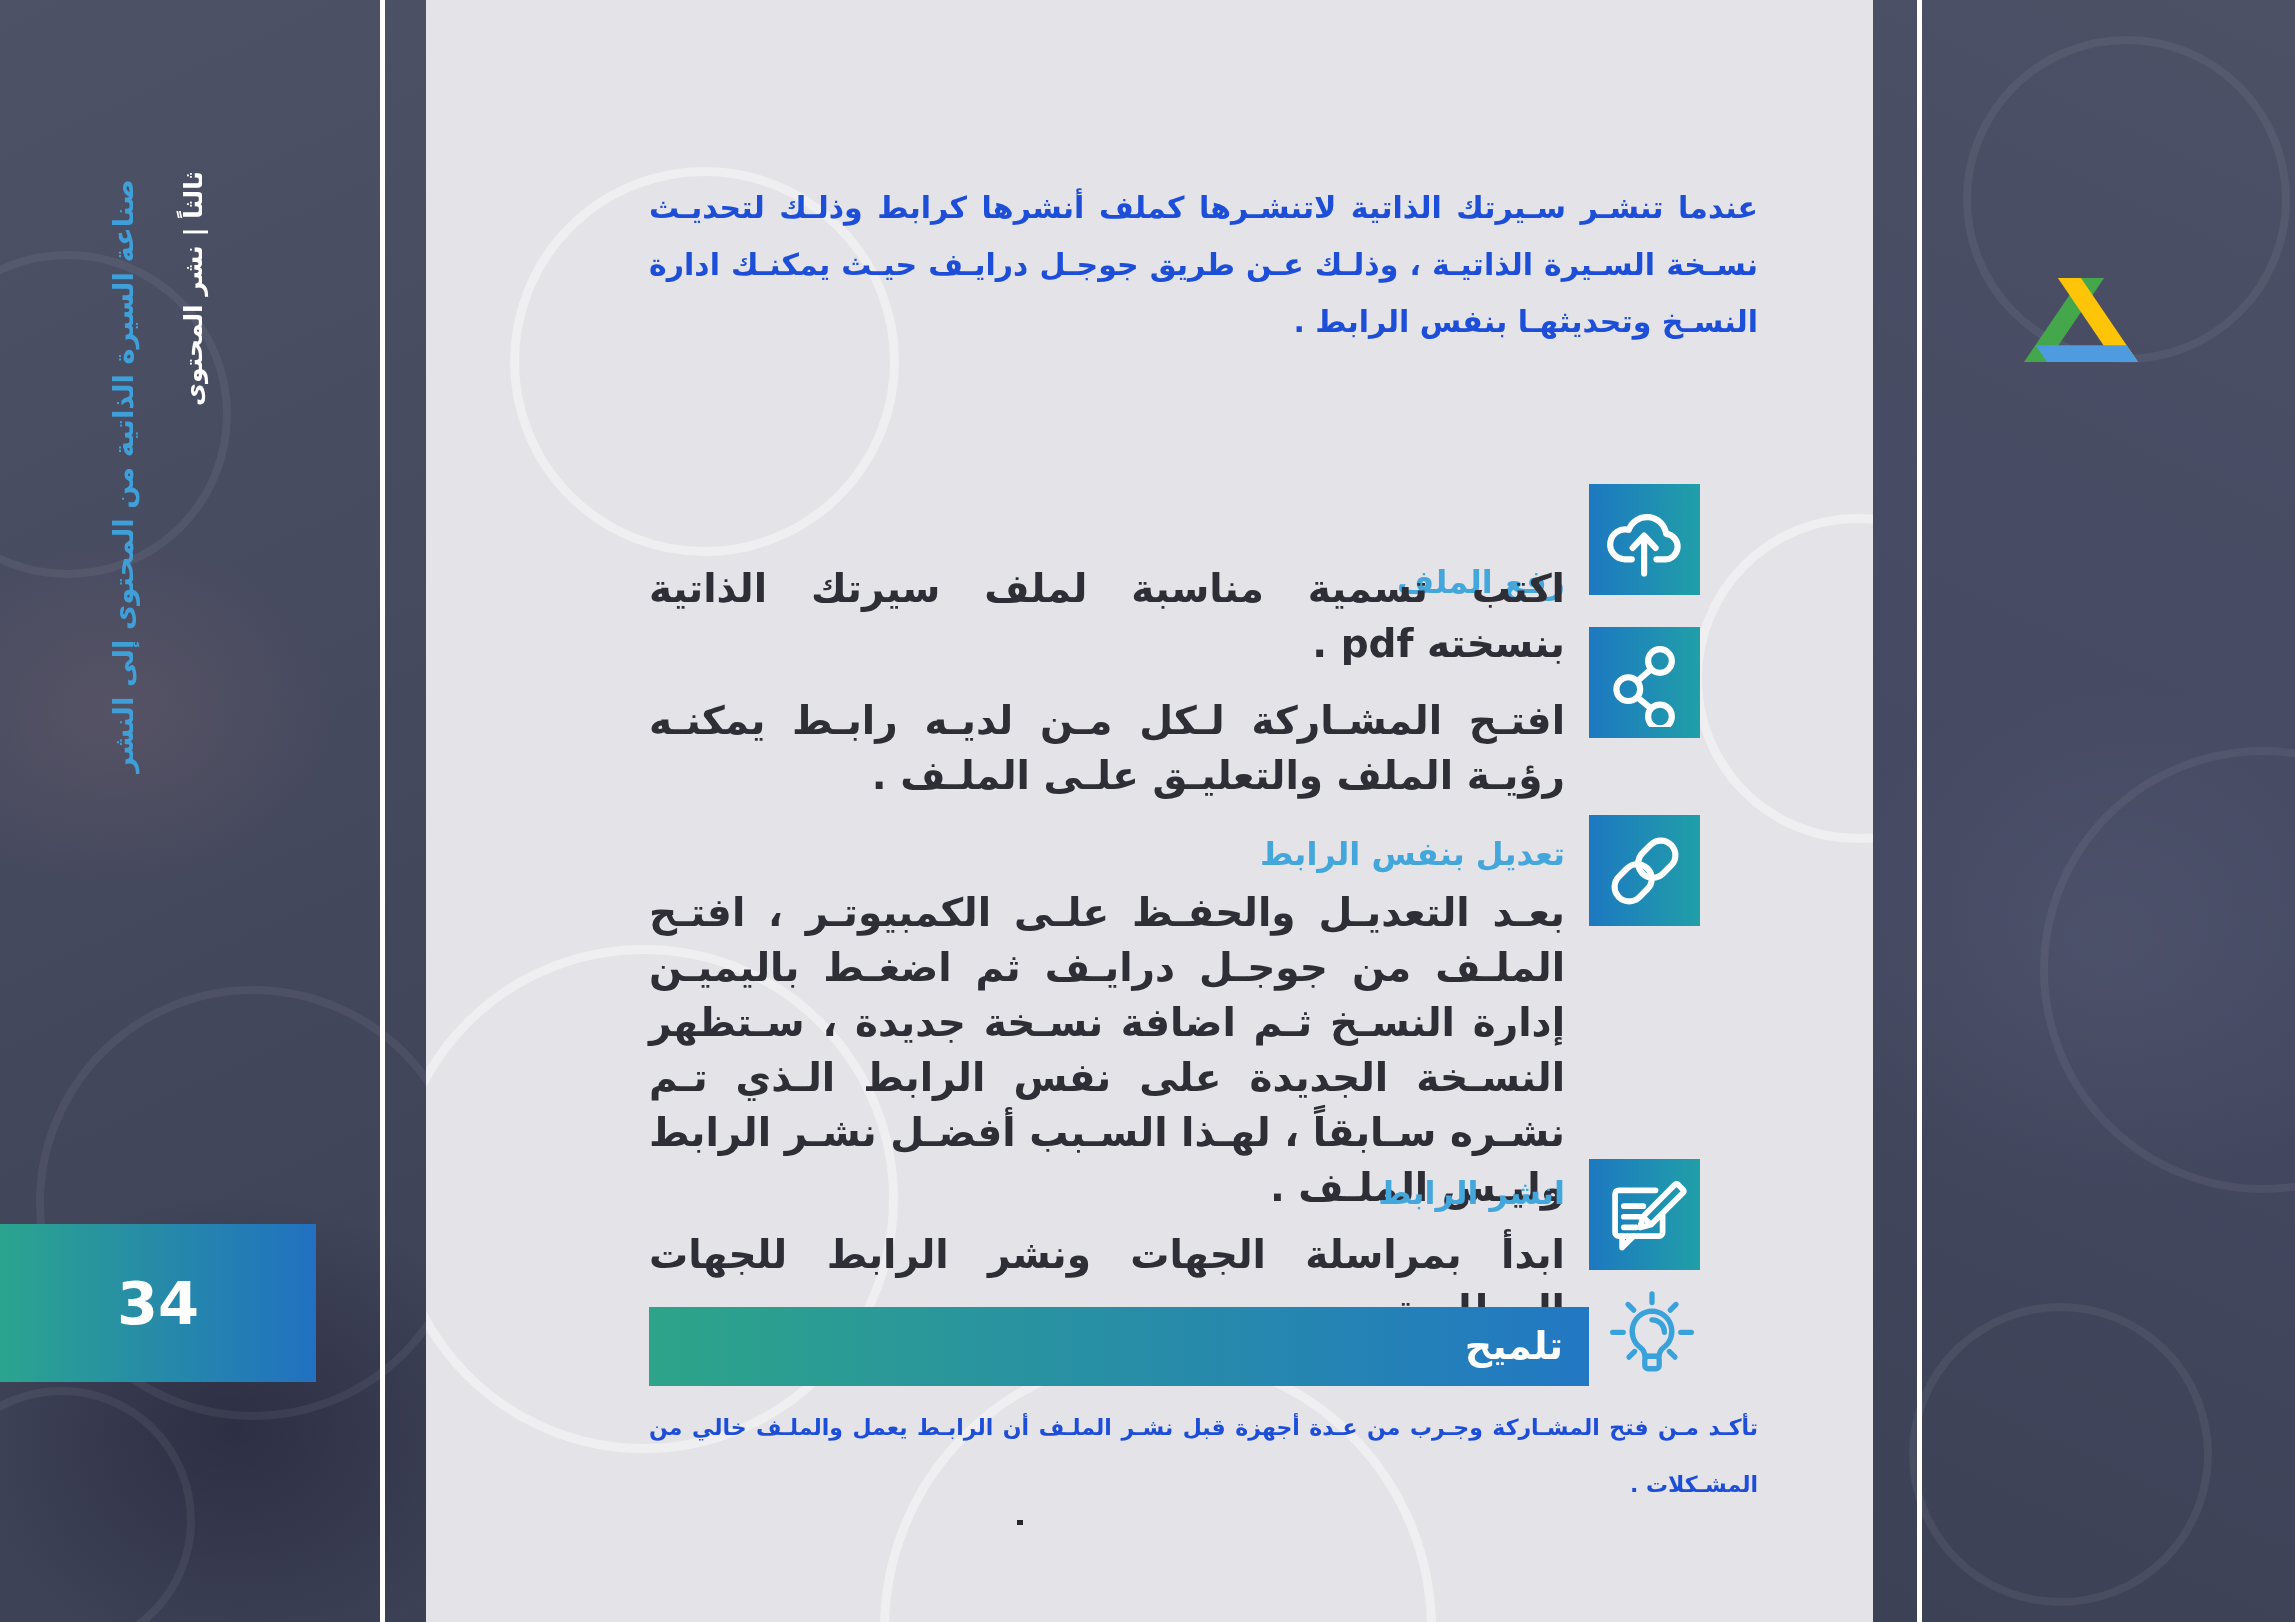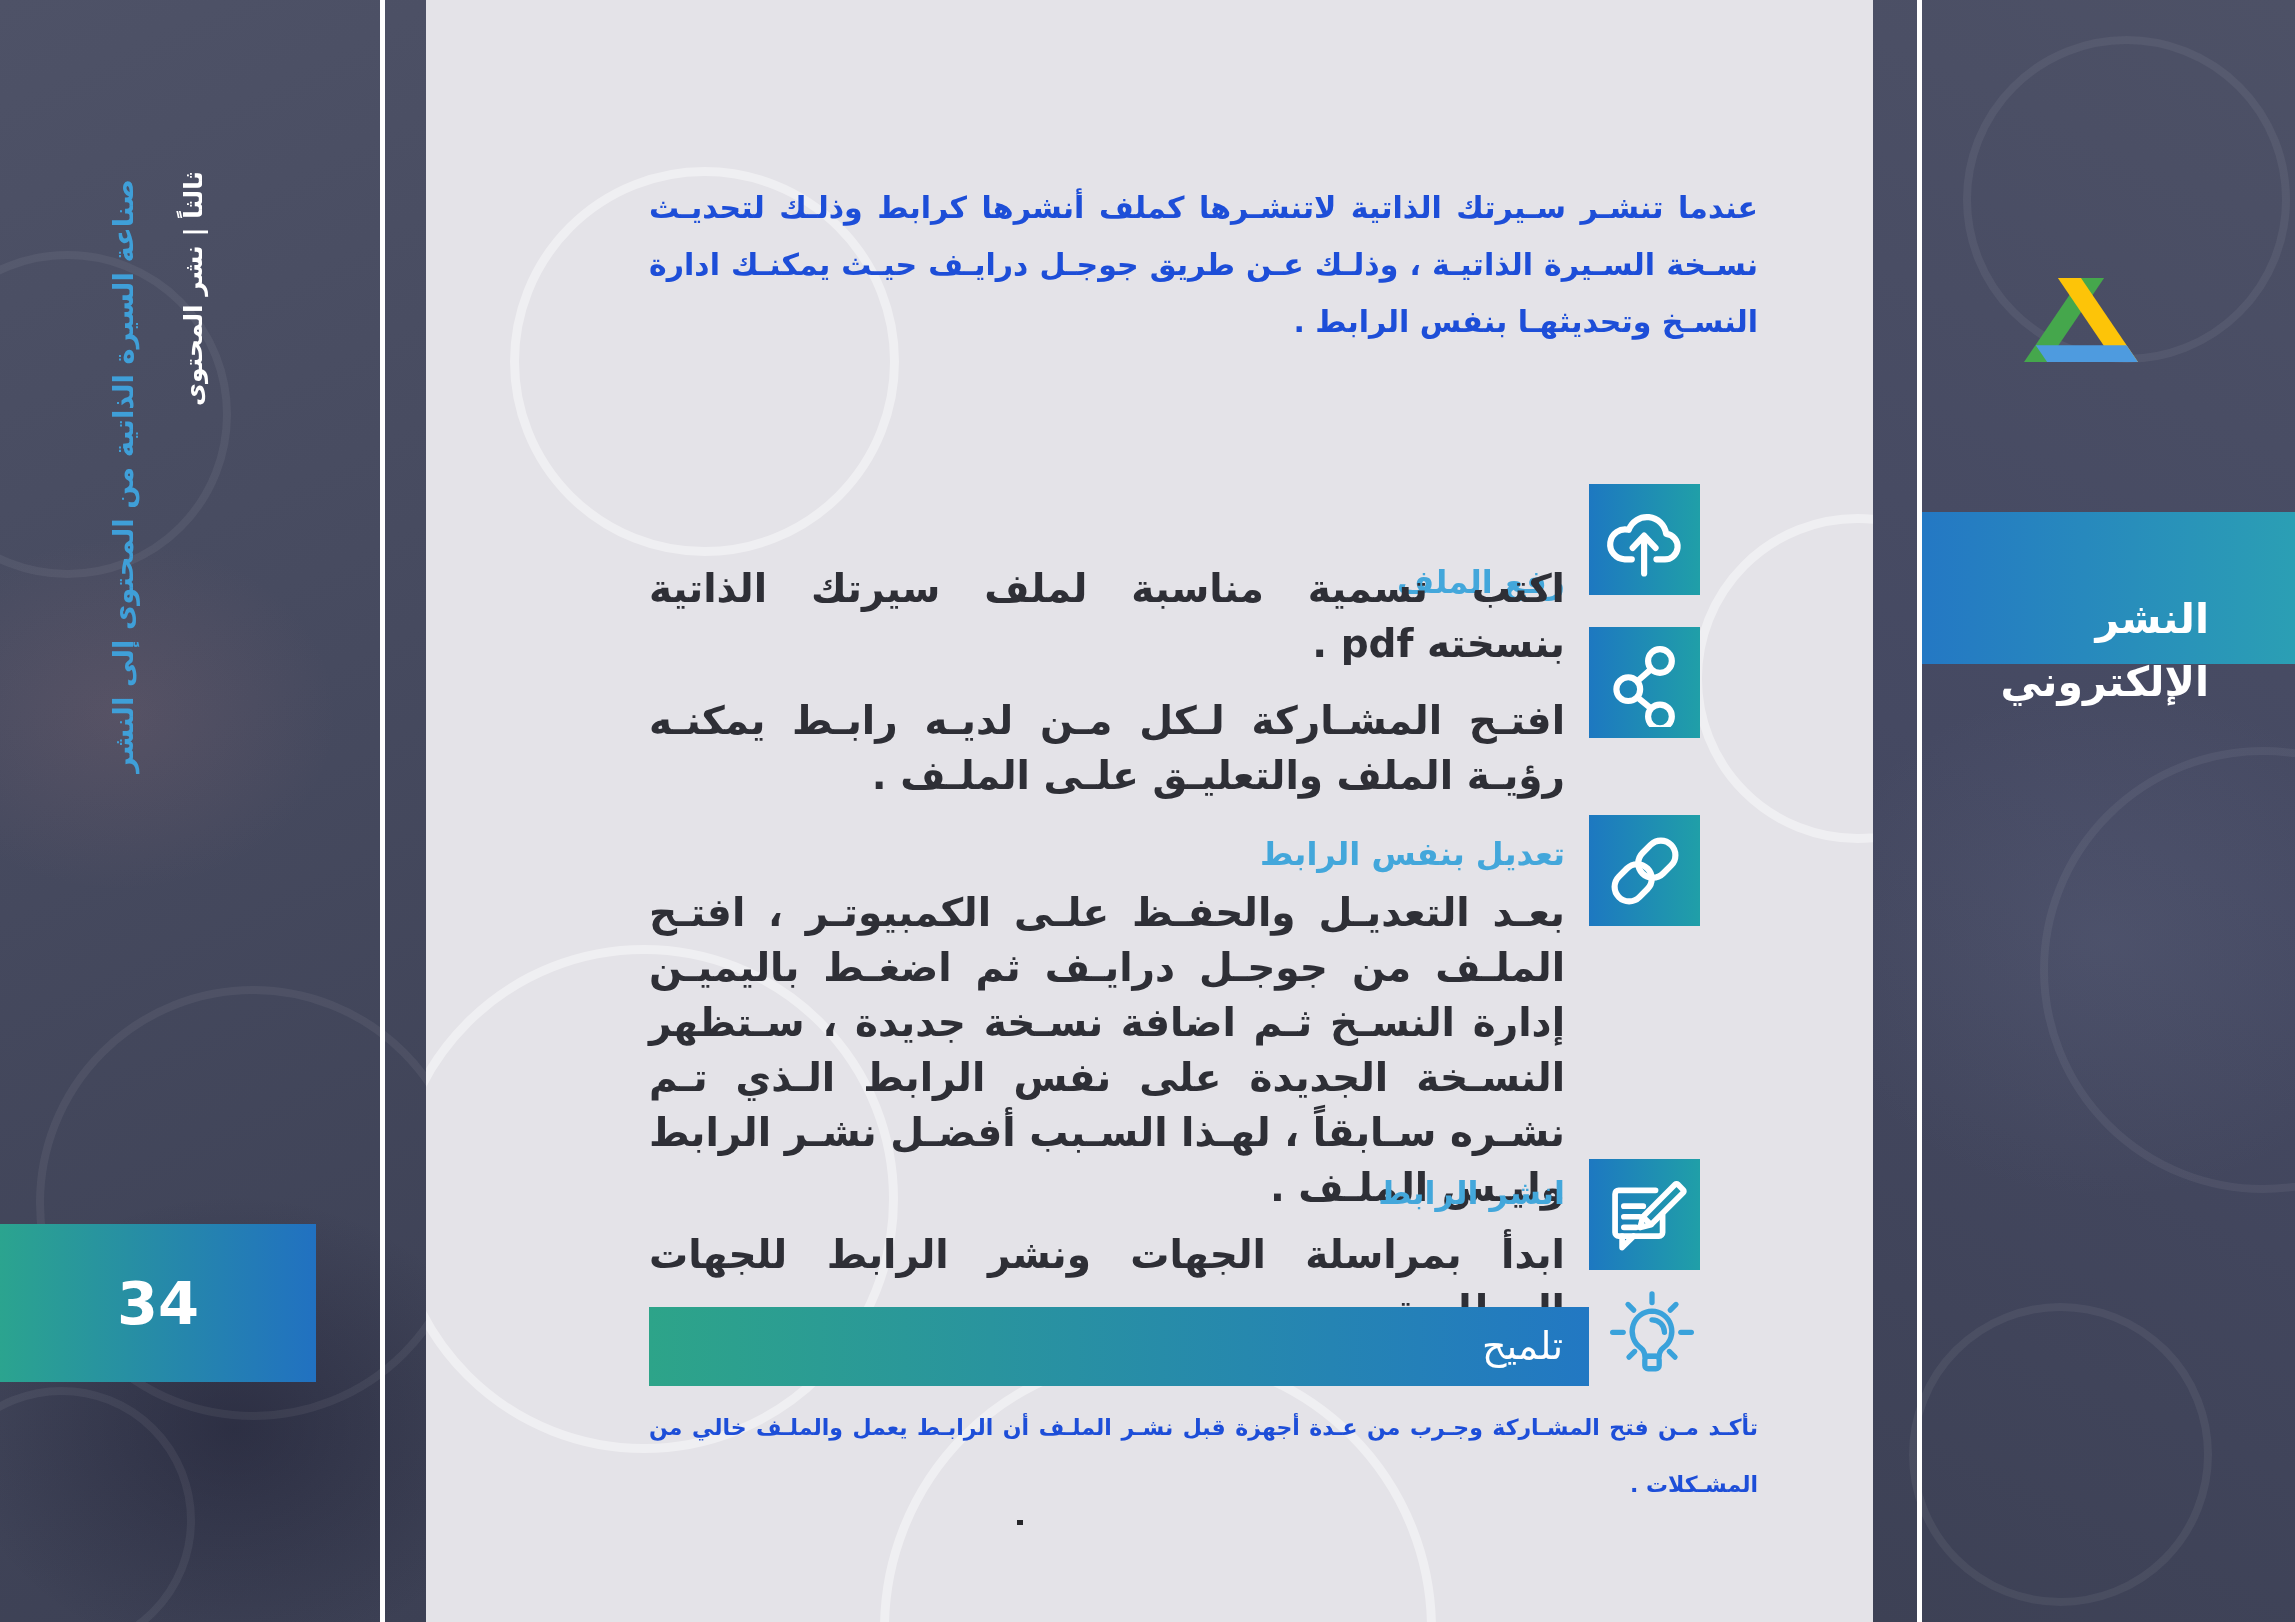--- a/index.html
+++ b/index.html
@@ -68,21 +68,21 @@
   }
   .tile{
     position:absolute;left:1589px;width:111px;height:111px;z-index:4;
     background:linear-gradient(90deg,#1d78c1,#209fa8);
     display:flex;align-items:center;justify-content:center;
   }
   .tile svg{width:88px;height:88px;}
   .hint-banner{
     position:absolute;left:649px;top:1307px;width:940px;height:79px;z-index:3;
     background:linear-gradient(90deg,#2da489,#2278c3);
-    color:#fff;font-weight:normal;font-size:38px;line-height:79px;
+    color:#fff;font-weight:bold;font-size:38px;line-height:79px;
     text-align:right;padding:0 26px;box-sizing:border-box;
   }
   .bulb{position:absolute;left:1604px;top:1291px;width:96px;height:96px;z-index:4;}
   .dot{position:absolute;left:1017px;top:1520px;width:6px;height:5.4px;background:#26262a;z-index:3;}
 </style>
 </head>
 <body>
 
 <div id="stage">
 
@@ -112,24 +112,20 @@
   <div class="vlabel secondary">صناعة السيرة الذاتية من المحتوى إلى النشر</div>
   <div class="page-box">
     <span>34</span>
   </div>
 
   <svg class="drive-logo" viewBox="0 0 138 120" preserveAspectRatio="none">
     <polygon points="69,0 0,120 28,120 97,0" fill="#45a74c"></polygon>
     <polygon points="69,0 138,120 110,120 41,0" fill="#fdc408"></polygon>
     <polygon points="14.2,96 124.2,96 138,120 28,120" fill="#4e9bdf"></polygon>
   </svg>
-  <div class="pub-banner">
-    <span style="white-space: pre-line;">النشر
-الإلكتروني</span>
-  </div>
 
   <div class="para intro" style="white-space: pre-line;">عندما تنشـر سـيرتك الذاتية لاتنشـرها كملف أنشرها كرابط وذلـك لتحديـث نسـخة السـيرة الذاتيـة ، وذلـك عـن طريق جوجـل درايـف حيـث يمكنـك ادارة النسـخ وتحديثهـا بنفس الرابط .</div>
 
   <div class="tile" style="top:484px;">
     <svg viewBox="0 0 100 100" fill="none" stroke="#ffffff" stroke-width="7" stroke-linecap="round" stroke-linejoin="round">
       <path d="M35,72 H27 A17,17 0 1 1 31.5,38.5 A22,22 0 0 1 74,43 A14.5,14.5 0 0 1 71,72 H63"></path>
       <line x1="49" y1="47" x2="49" y2="88"></line>
       <polyline points="36,59 49,45 62,59"></polyline>
     </svg>
   </div>

